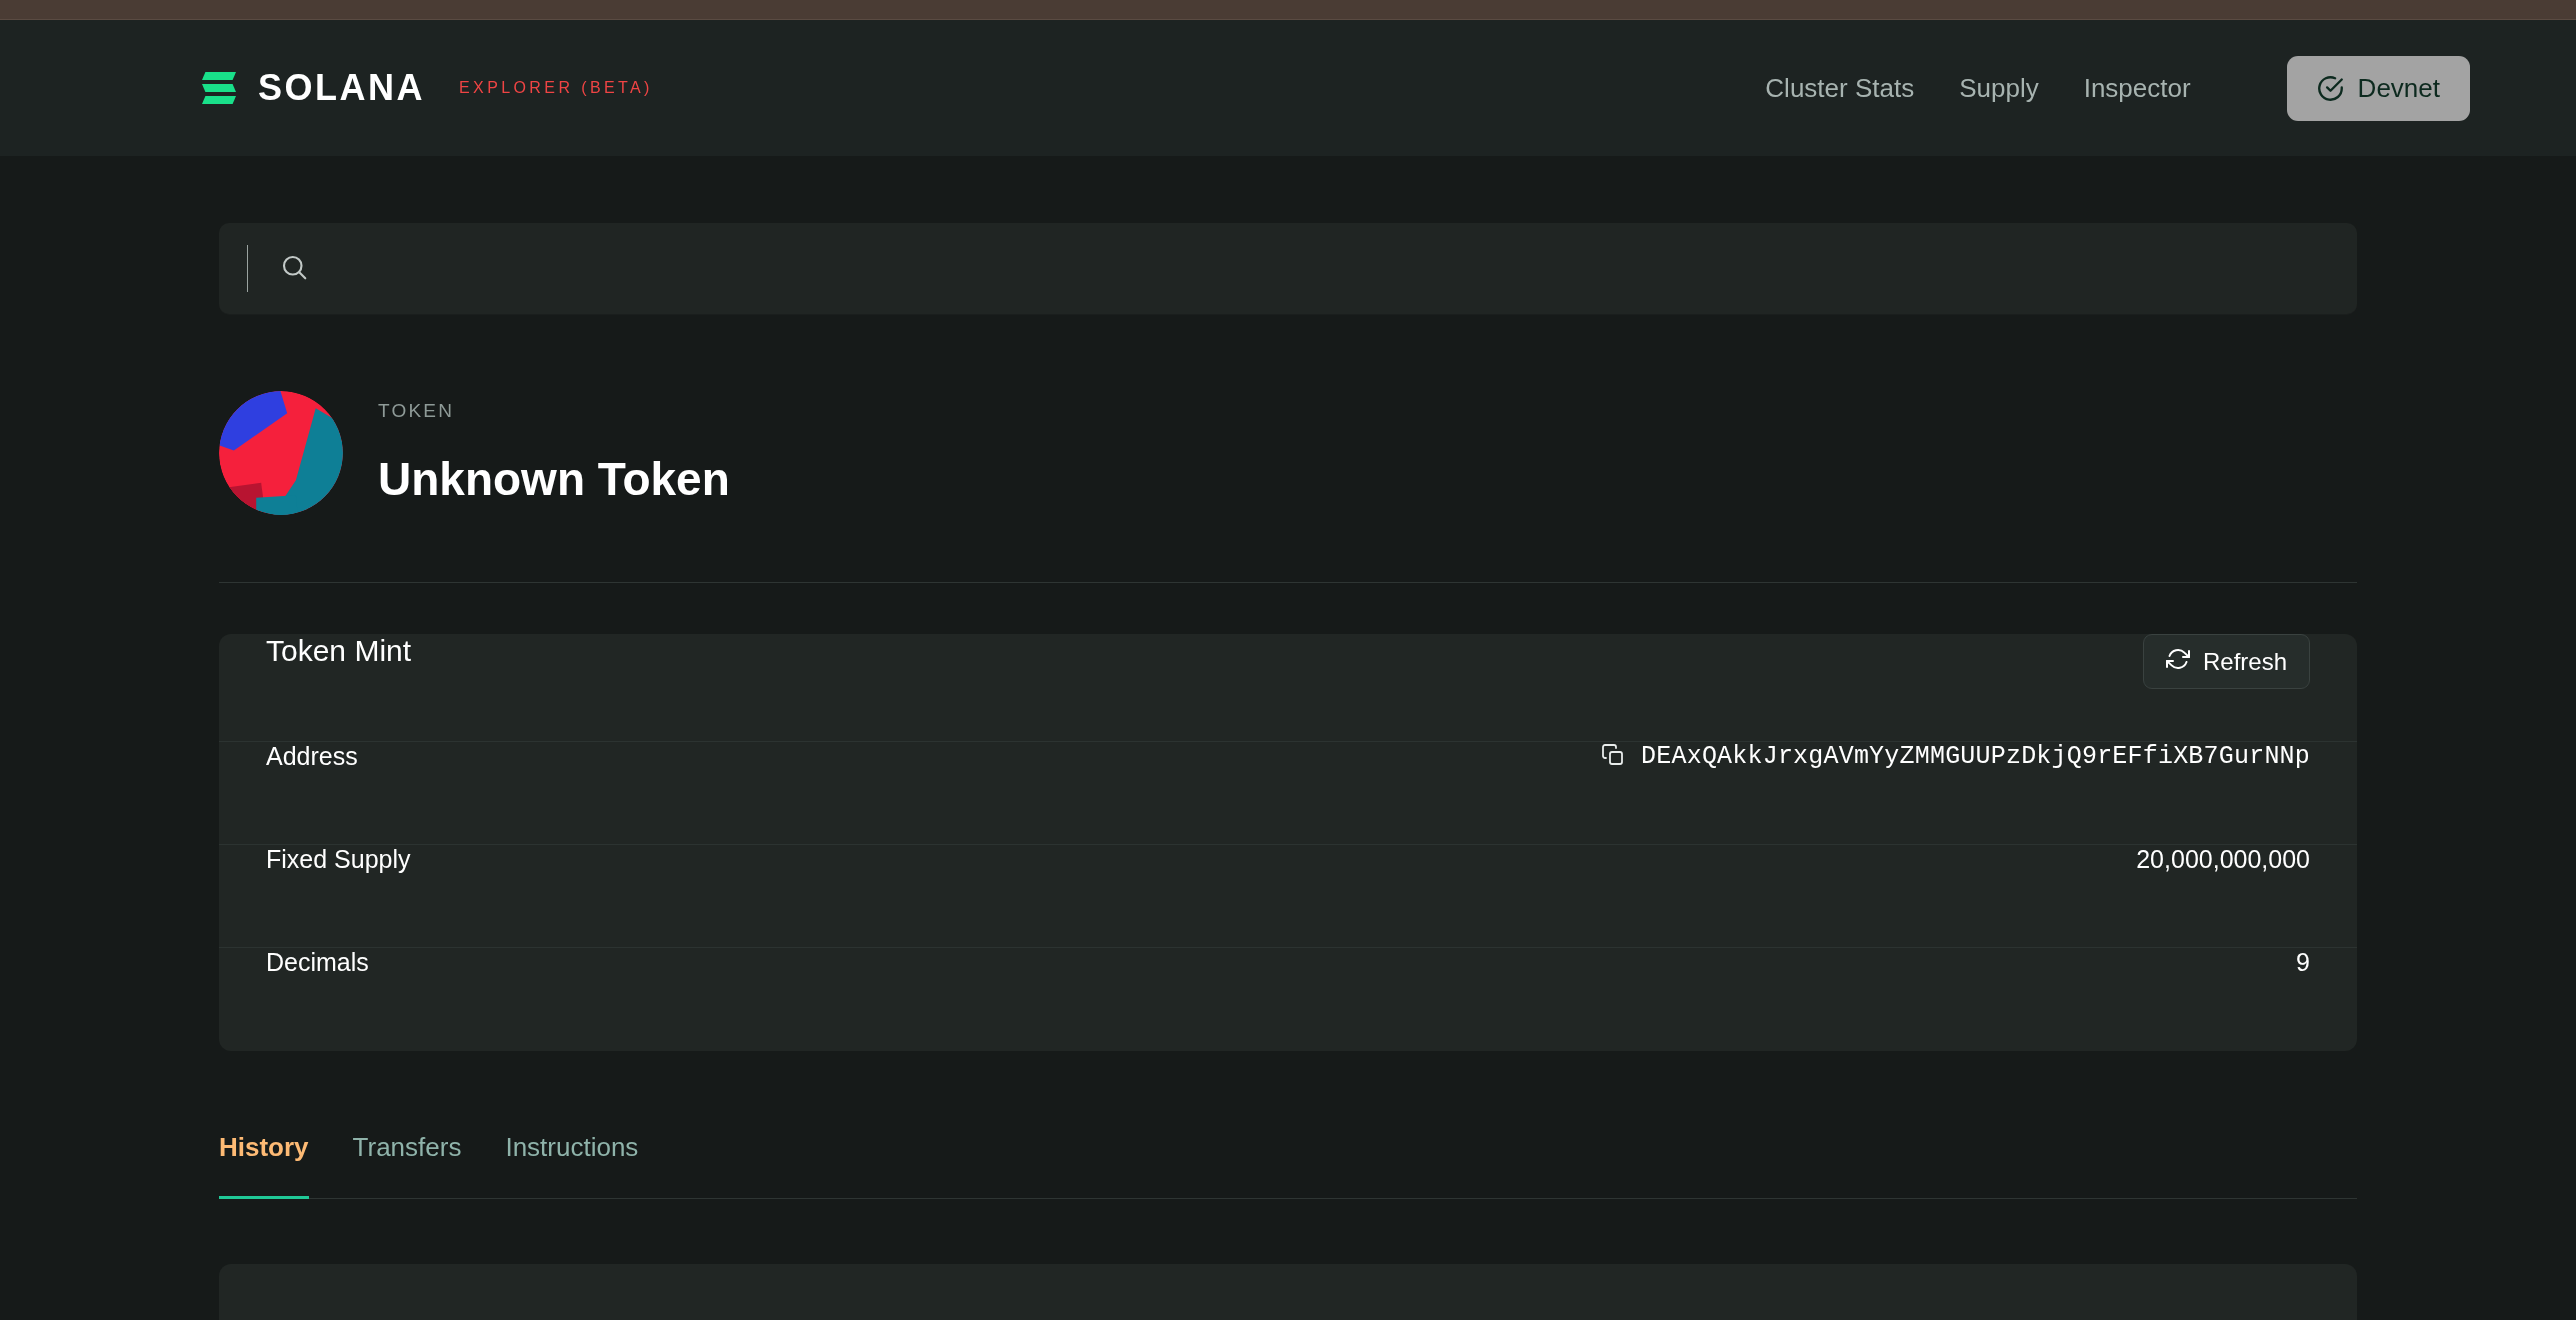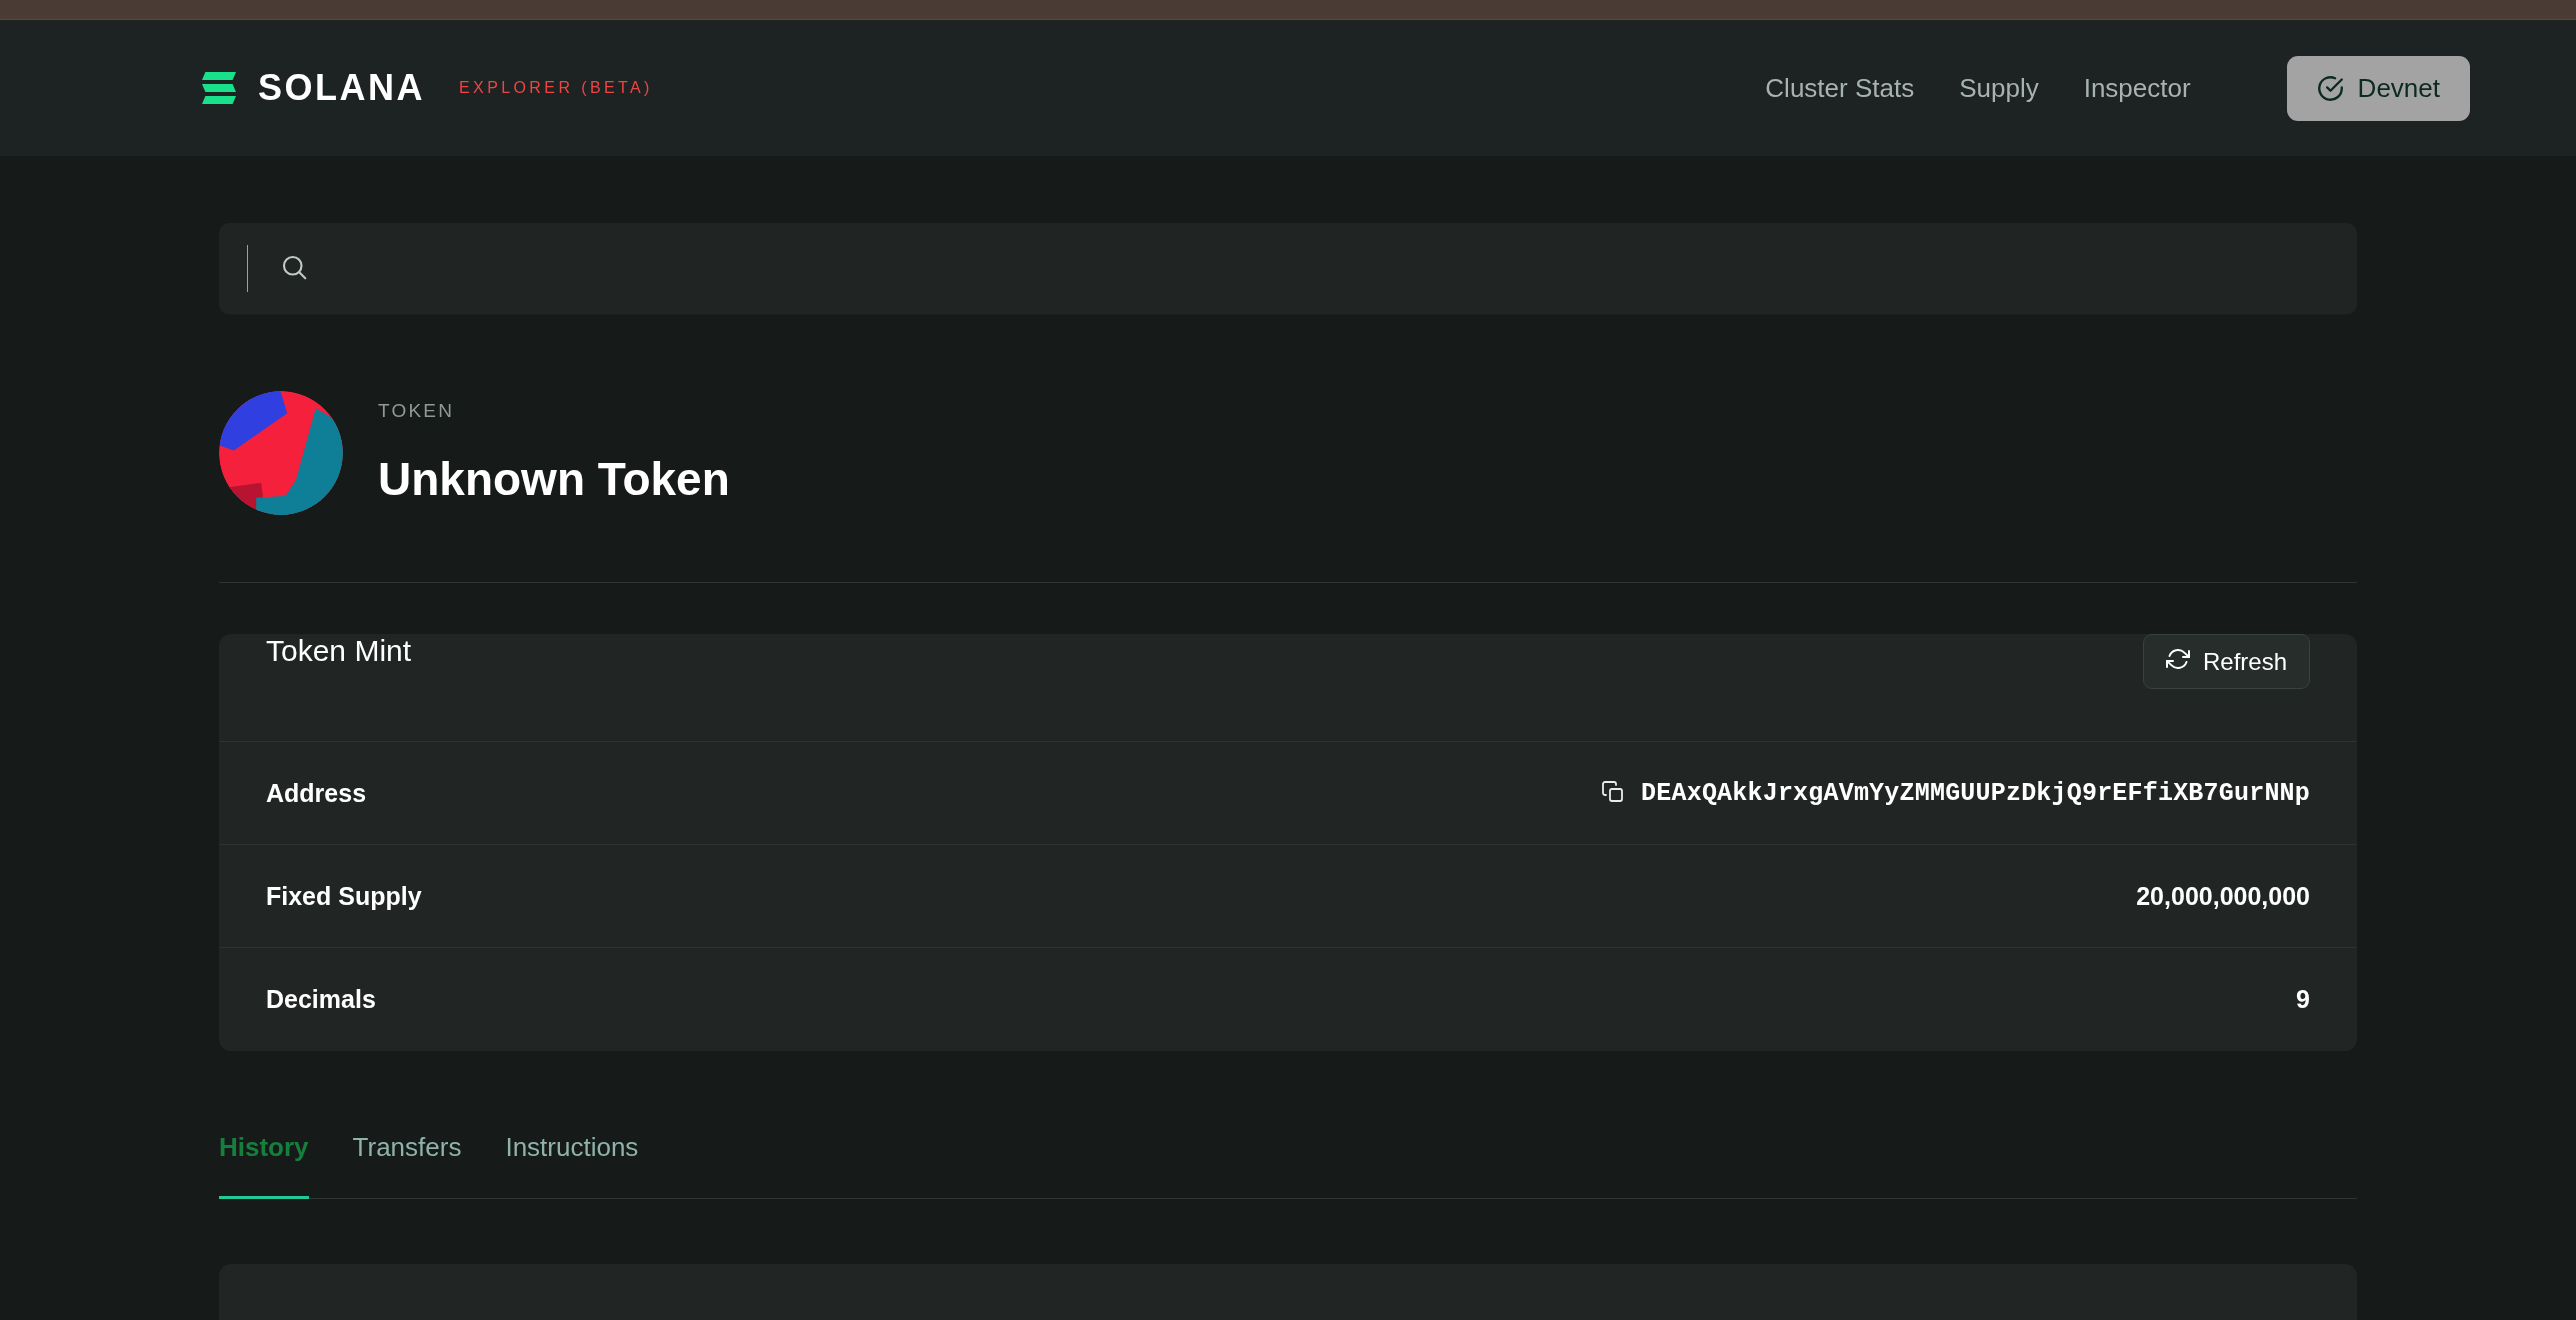--- a/index.html
+++ b/index.html
@@ -210,24 +210,23 @@
     gap: 13px;
     color: #ffffff;
     font-size: 24px;
     font-family: "Liberation Sans", sans-serif;
     cursor: pointer;
   }
 
   .row {
     height: 103px;
     display: flex;
-    align-items: center;
+    align-items: flex-start;
     padding: 0 47px;
     border-bottom: 1px solid #2c3331;
-    font-weight: bold;
   }
   .row:last-child { border-bottom: none; }
   .row-label {
     color: #ffffff;
     font-size: 25px;
   }
   .row-value {
     margin-left: auto;
     color: #ffffff;
     font-size: 25px;
@@ -259,21 +258,21 @@
   }
   .tab {
     font-size: 26px;
     padding: 0 22px 35px 22px;
     color: #8fb3aa;
     cursor: pointer;
     position: relative;
     white-space: nowrap;
   }
   .tab:first-child { padding-left: 0; }
-  .tab.active { color: #15803d; font-weight: 600; }
+  .tab.active { color: #fdba74; font-weight: 600; }
   .tab.active::after {
     content: "";
     position: absolute;
     left: 0;
     right: 22px;
     bottom: -1px;
     height: 3px;
     background: #20c997;
   }
 

